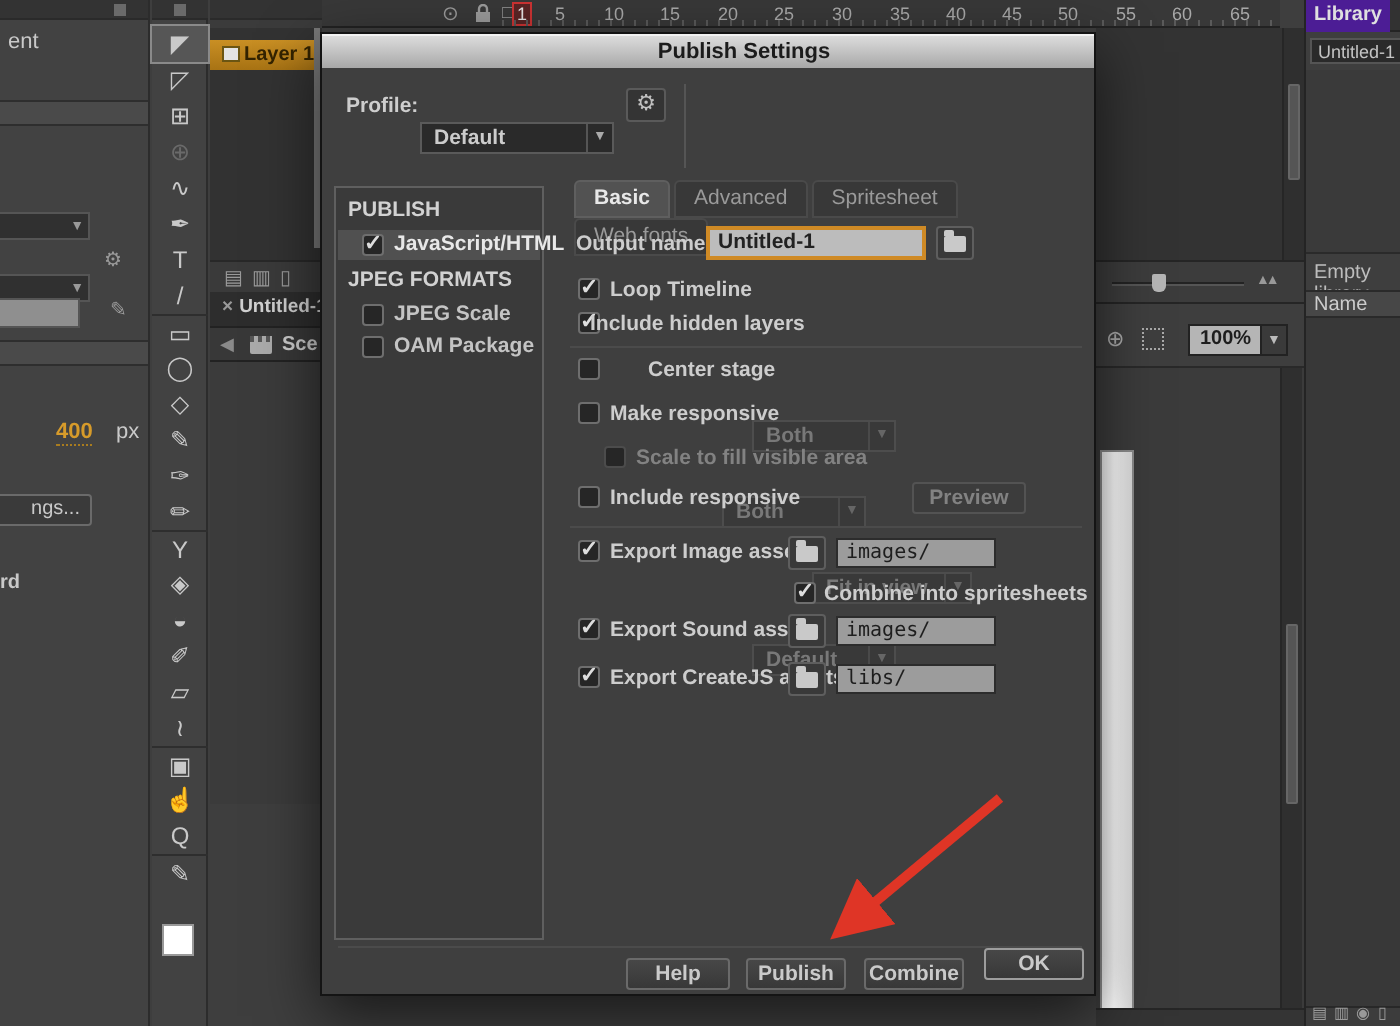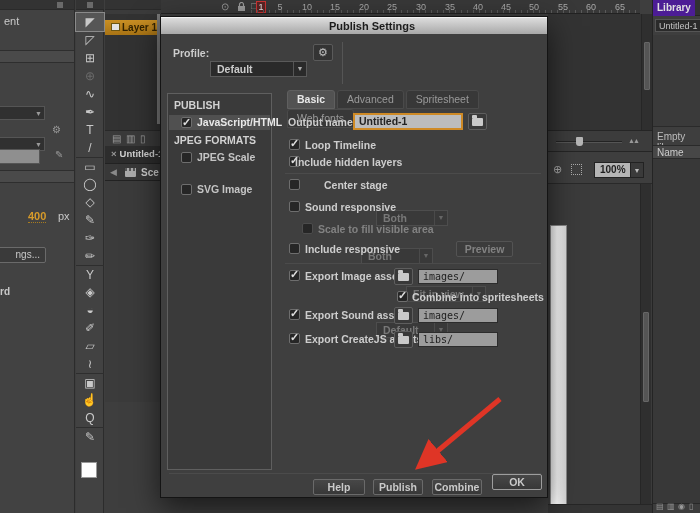--- a/index.html
+++ b/index.html
@@ -269,23 +269,23 @@
     <div class="abs fmt-hdr" style="left:6px;top:5px;">PUBLISH</div>
     <div class="fmt-row sel" style="top:21px;">
       <span class="cb checked" style="left:12px;top:2px;"></span>
       <span class="abs lbl" style="left:28px;top:0;color:#e8e8e8;">JavaScript/HTML</span>
     </div>
     <div class="abs fmt-hdr" style="left:6px;top:40px;">JPEG FORMATS</div>
     <div class="fmt-row" style="top:56px;">
       <span class="cb" style="left:12px;top:2px;"></span>
       <span class="abs" style="left:28px;top:0;color:#c4c4c4;font-size:10.5px;font-weight:bold;">JPEG Scale</span>
     </div>
-    <div class="fmt-row" style="top:88px;">
+    <div class="fmt-row" style="top:72px;">
       <span class="cb" style="left:12px;top:2px;"></span>
-      <span class="abs" style="left:28px;top:0;color:#c4c4c4;font-size:10.5px;font-weight:bold;">SVG Image</span>
+      <span class="abs" style="left:28px;top:0;color:#c4c4c4;font-size:10.5px;font-weight:bold;">OAM Package</span>
     </div>
   </div>
 
   <div class="abs" style="left:126px;top:73px;">
     <span class="tab on">Basic</span><span class="tab">Advanced</span><span class="tab">Spritesheet</span><span class="tab">Web fonts</span>
   </div>
 
   <span class="abs lbl" style="left:127px;top:99px;">Output name:</span>
   <div class="abs out-field" style="left:192px;top:96px;width:110px;height:17px;">Untitled-1</div>
   <div class="abs folder-btn" style="left:307px;top:96px;width:19px;height:17px;">
@@ -299,21 +299,21 @@
 
   <div class="abs hr" style="left:124px;top:156px;width:256px;"></div>
 
   <span class="cb" style="left:128px;top:162px;"></span>
   <span class="abs lbl" style="left:144px;top:162px;margin-left:19px;">Center stage</span>
   <div class="abs dd disabled" style="left:215px;top:160px;width:72px;height:16px;">
     <span>Both</span><span class="arrbox">▼</span>
   </div>
 
   <span class="cb" style="left:128px;top:184px;"></span>
-  <span class="abs lbl" style="left:144px;top:184px;">Sound responsive</span>
+  <span class="abs lbl" style="left:144px;top:184px;">Make responsive</span>
   <div class="abs dd disabled" style="left:200px;top:182px;width:72px;height:16px;">
     <span>Both</span><span class="arrbox">▼</span>
   </div>
 
   <span class="cb dis" style="left:141px;top:206px;"></span>
   <span class="abs lbl dim" style="left:157px;top:206px;">Scale to fill visible area</span>
   <div class="abs dd disabled" style="left:245px;top:204px;width:80px;height:16px;">
     <span>Fit in view</span><span class="arrbox">▼</span>
   </div>
 

